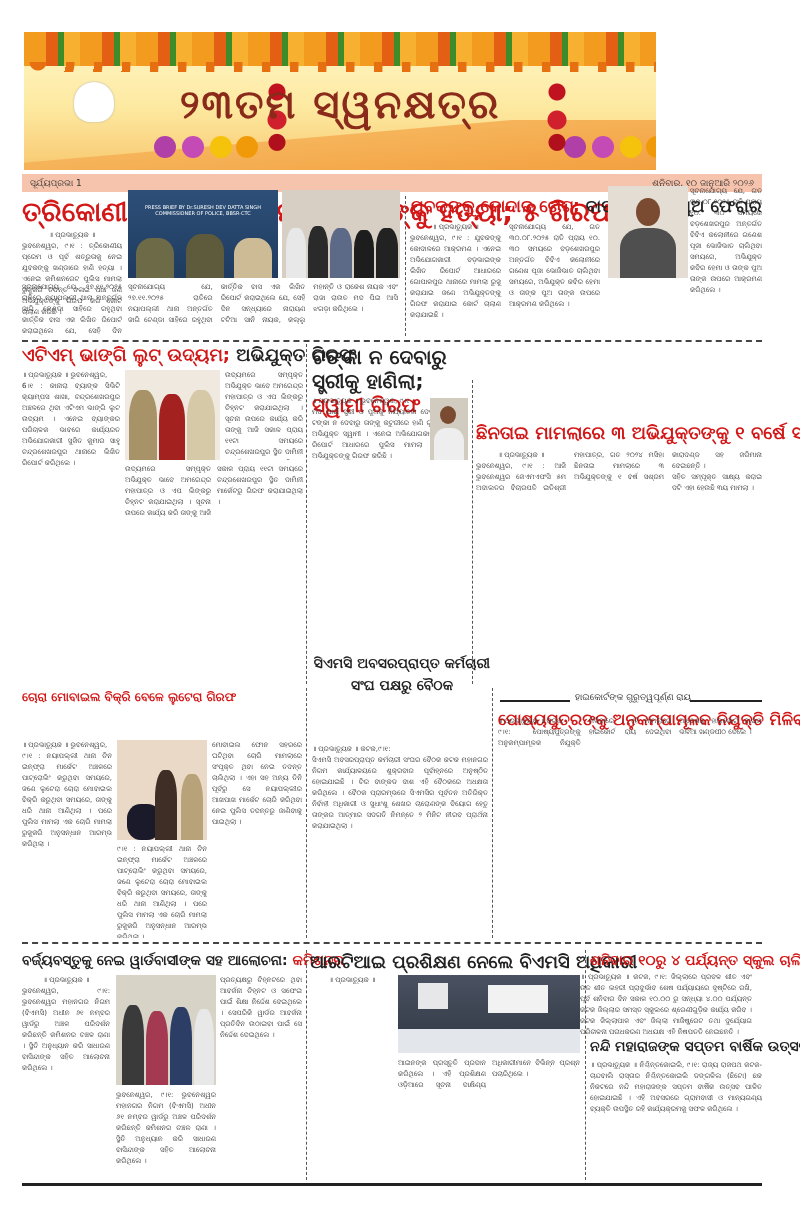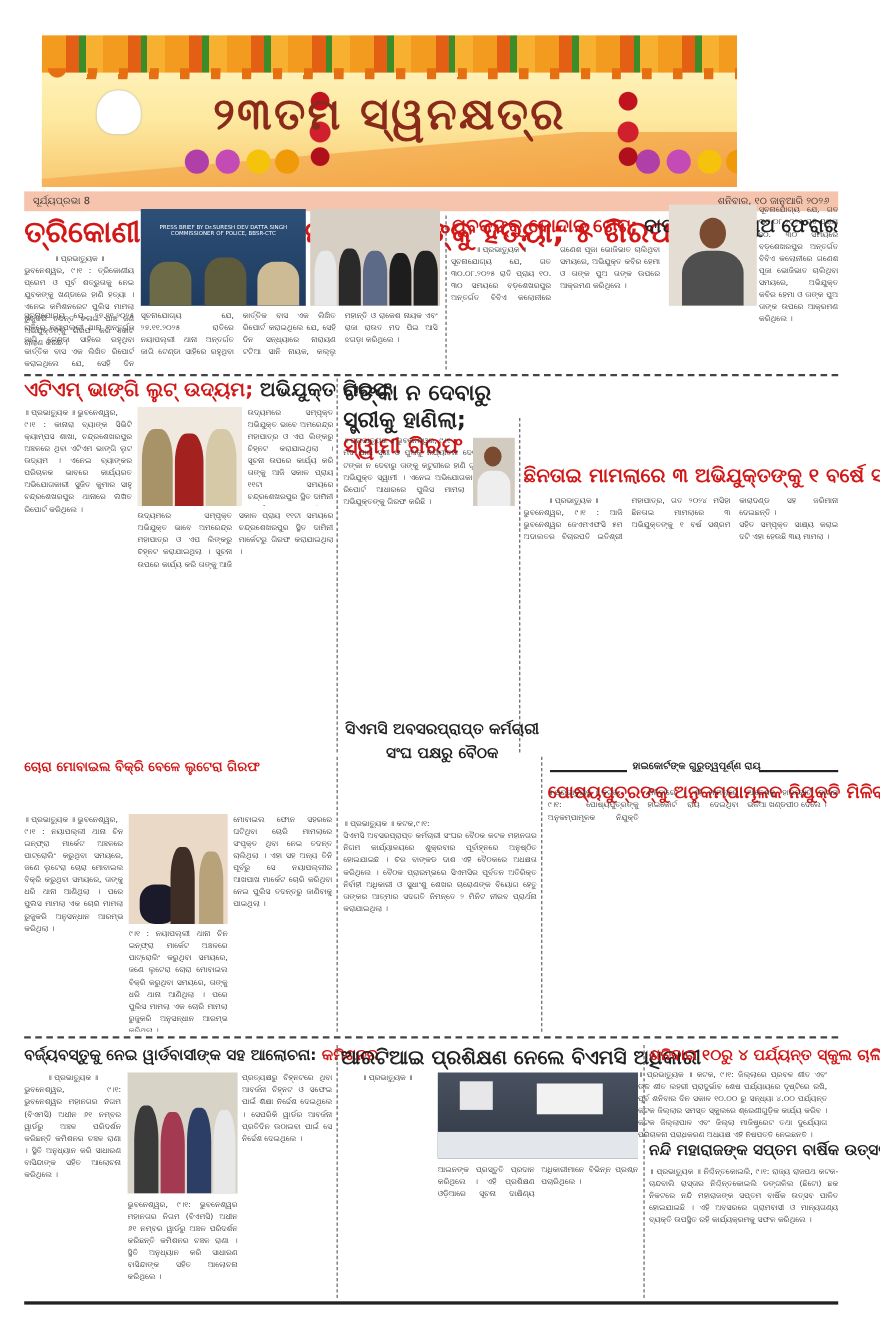--- a/index.html
+++ b/index.html
@@ -1,17 +1,17 @@
 <!DOCTYPE html>
 <html><head>
 <meta charset="utf-8">
 <style>
 *{box-sizing:border-box;margin:0;padding:0}
 body{width:800px;height:1212px;background:#fff;font-family:"DejaVu Sans",sans-serif;color:#222;position:relative;overflow:hidden}
-.banner{position:absolute;left:38px;top:32px;width:632px;height:138px;background:linear-gradient(180deg,#fff6c8 0%,#fde9a0 55%,#f8c870 100%);overflow:hidden}
+.banner{position:absolute;left:24px;top:32px;width:632px;height:138px;background:linear-gradient(180deg,#fff6c8 0%,#fde9a0 55%,#f8c870 100%);overflow:hidden}
 .garland{position:absolute;left:0;top:0;width:100%;height:34px;background:repeating-linear-gradient(90deg,#f39b1f 0 22px,#e25f13 22px 34px,#3c8c2a 34px 40px,#f7b030 40px 56px);}
 .garland:after{content:"";position:absolute;left:0;bottom:-6px;width:100%;height:10px;background:repeating-radial-gradient(circle at 14px 0,#e66f12 0 8px,transparent 9px 28px)}
 .wave{position:absolute;left:0;bottom:0;width:100%;height:50px;background:linear-gradient(175deg,transparent 40%,#f6b45a 41%,#f3a040 100%)}
 .banner-title{position:absolute;left:0;right:0;top:48px;text-align:center;font-size:40px;font-weight:bold;color:#8a2a1a;font-family:"DejaVu Serif",serif;letter-spacing:2px}
 .dove{position:absolute;top:50px;width:40px;height:40px;background:#fff;border-radius:50% 50% 40% 40%;box-shadow:0 0 2px #aaa}
 .flower{position:absolute;bottom:12px;width:22px;height:22px;border-radius:50%}
 .rose{position:absolute;top:40px;width:26px;height:80px;background:radial-gradient(circle at 50% 25%,#c1121f 0 8px,transparent 9px),radial-gradient(circle at 50% 60%,#d1202d 0 9px,transparent 10px),radial-gradient(circle at 50% 88%,#b0101c 0 8px,transparent 9px);}
 .strip{position:absolute;left:22px;top:174px;width:740px;height:18px;background:#f6c3ad;font-size:9px;line-height:18px;padding:0 8px;display:flex;justify-content:space-between;color:#333}
 .h{position:absolute;color:#d31717;font-weight:bold;white-space:nowrap}
 .hb{color:#222}
@@ -39,21 +39,21 @@
   <div class="flower" style="left:540px;background:#b13fa8"></div>
   <div class="flower" style="left:568px;background:#c44bb5"></div>
   <div class="flower" style="left:596px;background:#f5c20c"></div>
   <div class="flower" style="left:622px;background:#f09a0a"></div>
   <div class="rose" style="left:240px"></div>
   <div class="rose" style="left:520px"></div>
   <div class="banner-title">୨୩ତମ ସ୍ୱନକ୍ଷତ୍ର</div>
 </div>
 
 <div class="strip">
-  <span>ସୂର୍ଯ୍ୟପ୍ରଭା 8</span>
+  <span>ସୂର୍ଯ୍ୟପ୍ରଭା 1</span>
   <span>ଶନିବାର, ୧୦ ଜାନୁଆରି ୨୦୨୬</span>
 </div>
 
 <div class="h" style="left:22px;top:196px;font-size:27px">ତ୍ରିକୋଣୀୟ ପ୍ରେମକୁ ନେଇ ଯୁବକଙ୍କୁ ହତ୍ୟା; ୫ ଗିରଫ</div>
 <div class="txt" style="left:22px;top:230px;width:100px;height:105px">
   <div style="text-align:center">॥ ପ୍ରଭାତ୍ୟୁକ ॥</div>
   <div>ଭୁବନେଶ୍ୱର, ୯।୧ : ତ୍ରିକୋଣୀୟ ପ୍ରେମ ଓ ପୂର୍ବ ଶତ୍ରୁତାକୁ ନେଇ ଯୁବକଙ୍କୁ ଖଣ୍ଡାରେ ହାଣି ହତ୍ୟା । ଏନେଇ କମିଶନରେଟ ପୁଲିସ ମାମଲା ରୁଜୁକରି ତଦନ୍ତ ଚଳାଇ ପାଞ୍ଚ ଜଣ ଅଭିଯୁକ୍ତଙ୍କୁ ଗିରଫ କରି କୋର୍ଟ ଚାଲାଣ କରିଛି ।</div>
 </div>
 <div class="photo" style="left:128px;top:190px;width:150px;height:88px;background:linear-gradient(#2d4f78,#1f3b5f)">
   <div style="position:absolute;top:14px;left:0;right:0;text-align:center;color:#fff;font-size:5px">PRESS BRIEF BY Dr.SURESH DEV DATTA SINGH COMMISSIONER OF POLICE, BBSR-CTC</div>
@@ -74,38 +74,39 @@
 <div class="txt" style="left:330px;top:190px;width:0;height:0"></div>
 
 <div class="vr" style="left:405px;top:196px;height:140px"></div>
 
 <div class="h" style="left:410px;top:196px;font-size:17px">
   <span>ଯୁବକଙ୍କୁ କୋଦାଳ ଚୋଟ;</span>
   <span class="hb">ବାପା ଗିରଫ, ପୁଅ ଫେରାର</span>
 </div>
 <div class="txt" style="left:410px;top:222px;width:190px;height:114px;column-count:2;column-gap:8px">
   <div style="text-align:center">॥ ପ୍ରଭାତ୍ୟୁକ ॥</div>
+  <div>ଭୁବନେଶ୍ୱର, ୯।୧ : ଯୁବକଙ୍କୁ କୋଦାଳରେ ଆକ୍ରମଣ । ଏନେଇ ଅଭିଯୋଗକାରୀ ବଡ଼ଭାଇଙ୍କ ଲିଖିତ ରିପୋର୍ଟ ଆଧାରରେ ଗୋପାଳପୁର ଥାନାରେ ମାମଲା ରୁଜୁ କରାଯାଇ ଜଣେ ଅଭିଯୁକ୍ତଙ୍କୁ ଗିରଫ କରାଯାଇ କୋର୍ଟ ଚାଲାଣ କରାଯାଇଛି ।</div>
   <div>ସୂଚନାଯୋଗ୍ୟ ଯେ, ଗତ ୩୦.୦୮.୨୦୨୫ ରାତି ପ୍ରାୟ ୧୦. ୩୦ ସମୟରେ ବଡ଼ଶେଖରପୁର ଅନ୍ତର୍ଗତ ବିବିଏ କଲୋନୀରେ ଗଣେଶ ପୂଜା ଭୋଜିଭାତ ଚାଲିଥିବା ସମୟରେ, ଅଭିଯୁକ୍ତ କବିର ହେମା ଓ ତାଙ୍କ ପୁଅ ତାଙ୍କ ଉପରେ ଆକ୍ରମଣ କରିଥିଲେ ।</div>
 </div>
 <div class="photo" style="left:608px;top:186px;width:80px;height:92px;background:#e3ddd3">
   <div class="head" style="left:28px;top:12px;width:24px;height:28px"></div>
   <div class="person" style="left:12px;width:56px;height:50px;background:#4f4f4f"></div>
 </div>
 <div class="txt" style="left:690px;top:186px;width:72px;height:150px">ସୂଚନାଯୋଗ୍ୟ ଯେ, ଗତ ୩୦.୦୮.୨୦୨୫ ରାତି ପ୍ରାୟ ୧୦. ୩୦ ସମୟରେ ବଡ଼ଶେଖରପୁର ଅନ୍ତର୍ଗତ ବିବିଏ କଲୋନୀରେ ଗଣେଶ ପୂଜା ଭୋଜିଭାତ ଚାଲିଥିବା ସମୟରେ, ଅଭିଯୁକ୍ତ କବିର ହେମା ଓ ତାଙ୍କ ପୁଅ ତାଙ୍କ ଉପରେ ଆକ୍ରମଣ କରିଥିଲେ ।</div>
 <div class="txt" style="left:410px;top:282px;width:196px;height:0"></div>
 
 <div class="hr" style="left:22px;top:340px;width:740px"></div>
 
 <div class="h" style="left:22px;top:344px;font-size:18px">
   <span>ଏଟିଏମ୍ ଭାଙ୍ଗି ଲୁଟ୍ ଉଦ୍ୟମ;</span>
   <span class="hb">ଅଭିଯୁକ୍ତ ଗିରଫ</span>
 </div>
 <div class="txt" style="left:22px;top:370px;width:98px;height:310px">
   <div>॥ ପ୍ରଭାତ୍ୟୁକ ॥ ଭୁବନେଶ୍ୱର,</div>
-  <div>୯।୧ : କାନାରା ବ୍ୟାଙ୍କ ସିଭିଟି କ୍ୟାମ୍ପସ ଶାଖା, ଚନ୍ଦ୍ରଶେଖରପୁର ଅଞ୍ଚଳରେ ଥିବା ଏଟିଏମ ଭାଙ୍ଗି ଲୁଟ ଉଦ୍ୟମ । ଏନେଇ ବ୍ୟାଙ୍କର ପରିଚାଳକ ଭାବରେ କାର୍ଯ୍ୟରତ ଅଭିଯୋଗକାରୀ ସୁଜିତ କୁମାର ସାହୁ ଚନ୍ଦ୍ରଶେଖରପୁର ଥାନାରେ ଲିଖିତ ରିପୋର୍ଟ କରିଥିଲେ ।</div>
+  <div>6।୧ : କାନାରା ବ୍ୟାଙ୍କ ସିଭିଟି କ୍ୟାମ୍ପସ ଶାଖା, ଚନ୍ଦ୍ରଶେଖରପୁର ଅଞ୍ଚଳରେ ଥିବା ଏଟିଏମ ଭାଙ୍ଗି ଲୁଟ ଉଦ୍ୟମ । ଏନେଇ ବ୍ୟାଙ୍କର ପରିଚାଳକ ଭାବରେ କାର୍ଯ୍ୟରତ ଅଭିଯୋଗକାରୀ ସୁଜିତ କୁମାର ସାହୁ ଚନ୍ଦ୍ରଶେଖରପୁର ଥାନାରେ ଲିଖିତ ରିପୋର୍ଟ କରିଥିଲେ ।</div>
 </div>
 <div class="photo" style="left:125px;top:370px;width:95px;height:90px;background:#efe9e0">
   <div class="person" style="left:4px;width:28px;height:70px;background:#a89368"></div>
   <div class="person" style="left:34px;width:26px;height:66px;background:#a3221f"></div>
   <div class="person" style="left:62px;width:28px;height:70px;background:#d6c9a8"></div>
 </div>
 <div class="txt" style="left:225px;top:370px;width:78px;height:90px">ଉଦ୍ୟମରେ ସମ୍ପୃକ୍ତ ଅଭିଯୁକ୍ତ ଭାବେ ଅମରେନ୍ଦ୍ର ମହାପାତ୍ର ଓ ଏପ ଲିଙ୍କରୁ ଚିହ୍ନଟ କରାଯାଇଥିଲା । ସୂଚନା ଉପରେ କାର୍ଯ୍ୟ କରି ତାଙ୍କୁ ଆଜି ସକାଳ ପ୍ରାୟ ୧୧ଟା ସମୟରେ ଚନ୍ଦ୍ରଶେଖରପୁର ସ୍ଥିତ ଦାମିନୀ ମାର୍କେଟରୁ ଗିରଫ କରାଯାଇଥିଲା ।</div>
 <div class="txt" style="left:125px;top:464px;width:178px;height:216px;column-count:2;column-gap:6px">ଉଦ୍ୟମରେ ସମ୍ପୃକ୍ତ ଅଭିଯୁକ୍ତ ଭାବେ ଅମରେନ୍ଦ୍ର ମହାପାତ୍ର ଓ ଏପ ଲିଙ୍କରୁ ଚିହ୍ନଟ କରାଯାଇଥିଲା । ସୂଚନା ଉପରେ କାର୍ଯ୍ୟ କରି ତାଙ୍କୁ ଆଜି ସକାଳ ପ୍ରାୟ ୧୧ଟା ସମୟରେ ଚନ୍ଦ୍ରଶେଖରପୁର ସ୍ଥିତ ଦାମିନୀ ମାର୍କେଟରୁ ଗିରଫ କରାଯାଇଥିଲା ।</div>
 
 <div class="vr" style="left:306px;top:344px;height:340px"></div>
@@ -149,21 +150,21 @@
 
 <div class="h hb" style="left:312px;top:652px;font-size:14px;width:180px;white-space:normal;text-align:center;line-height:22px">ସିଏମସି ଅବସରପ୍ରାପ୍ତ କର୍ମଚାରୀ ସଂଘ ପକ୍ଷରୁ ବୈଠକ</div>
 <div class="txt" style="left:312px;top:744px;width:176px;height:194px">
   <div>॥ ପ୍ରଭାତ୍ୟୁକ ॥ କଟକ,୯।୧:</div>
   <div>ସିଏମସି ଅବସରପ୍ରାପ୍ତ କର୍ମଚାରୀ ସଂଘର ବୈଠକ କଟକ ମହାନଗର ନିଗମ କାର୍ଯ୍ୟାଳୟରେ ଶୁକ୍ରବାର ପୂର୍ବାହ୍ନରେ ଅନୁଷ୍ଠିତ ହୋଇଯାଇଛି । ଚିର ବାଙ୍କଡ ଦାଶ ଏହି ବୈଠକରେ ଅଧକ୍ଷତା କରିଥିଲେ । ବୈଠକ ପ୍ରାରମ୍ଭରେ ସିଏମସିର ପୂର୍ବତନ ଅତିରିକ୍ତ ନିର୍ବାହୀ ଅଧିକାରୀ ଓ ସୁଧାଂଶୁ ଶେଖର ଚାରୋଣଙ୍କ ବିୟୋଗ ହେତୁ ତାଙ୍କର ଆତ୍ମାର ସଦଗତି ନିମନ୍ତେ ୨ ମିନିଟ ନୀରବ ପ୍ରାର୍ଥନା କରାଯାଇଥିଲା ।</div>
 </div>
 
 <div class="vr" style="left:492px;top:688px;height:250px"></div>
 
 <div class="hcline" style="left:500px;top:700px;width:70px"></div>
-<div style="position:absolute;left:575px;top:692px;font-size:9px;font-weight:bold;white-space:nowrap">ହାଇକୋର୍ଟଙ୍କ ଗୁରୁତ୍ୱପୂର୍ଣ୍ଣ ରାୟ</div>
+<div style="position:absolute;left:575px;top:692px;font-size:9px;font-weight:normal;white-space:nowrap">ହାଇକୋର୍ଟଙ୍କ ଗୁରୁତ୍ୱପୂର୍ଣ୍ଣ ରାୟ</div>
 <div class="hcline" style="left:690px;top:700px;width:72px"></div>
 <div class="h" style="left:498px;top:710px;font-size:16px">ପୋଷ୍ୟପୁତ୍ରଙ୍କୁ ଅନୁକମ୍ପାମୂଳକ ନିଯୁକ୍ତି ମିଳିବ</div>
 <div class="txt" style="left:498px;top:716px;width:264px;height:194px;column-count:3;column-gap:8px">
   <div>॥ ପ୍ରଭାତ୍ୟୁକ ॥ କଟକ,</div>
   <div>୯।୧: ପୋଷ୍ୟପୁତ୍ରଙ୍କୁ ଅନୁକମ୍ପାମୂଳକ ନିଯୁକ୍ତି ମିଳିବାରେ । ଏହି ମାମଲାରେ ହାଇକୋର୍ଟ ରାୟ ଦେଇଥିବା ଆଦେଶକୁ ହାଇକୋର୍ଟ ଡାଇମ ଭଳିଆ ଖଣ୍ଡପୀଠ ଦେଲେ ।</div>
 </div>
 
 <div class="hr" style="left:22px;top:942px;width:740px"></div>
 
 <div class="h hb" style="left:22px;top:952px;font-size:14px">

